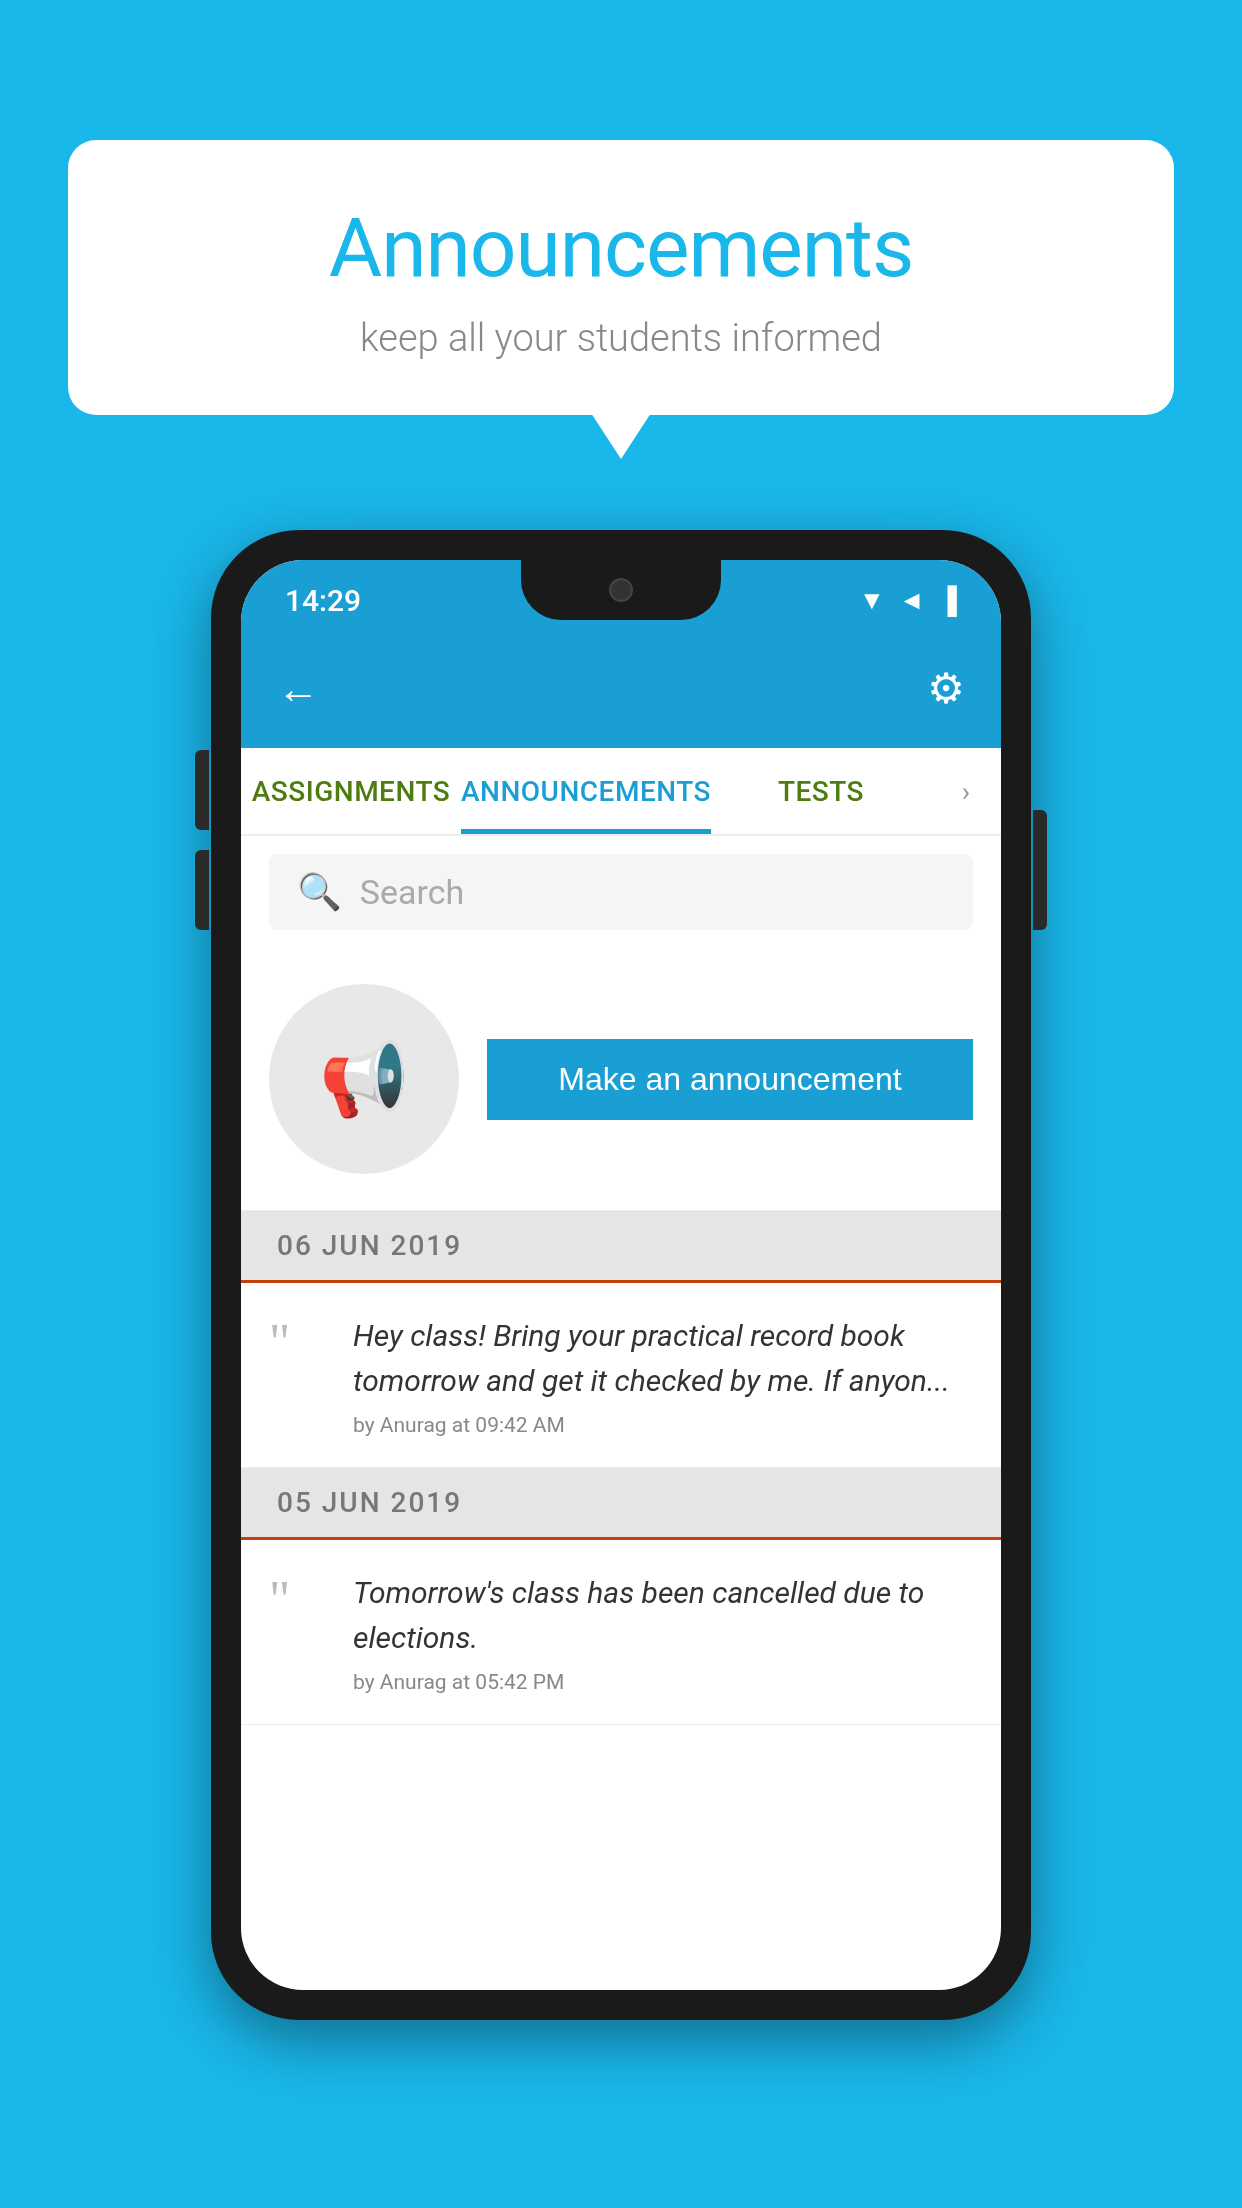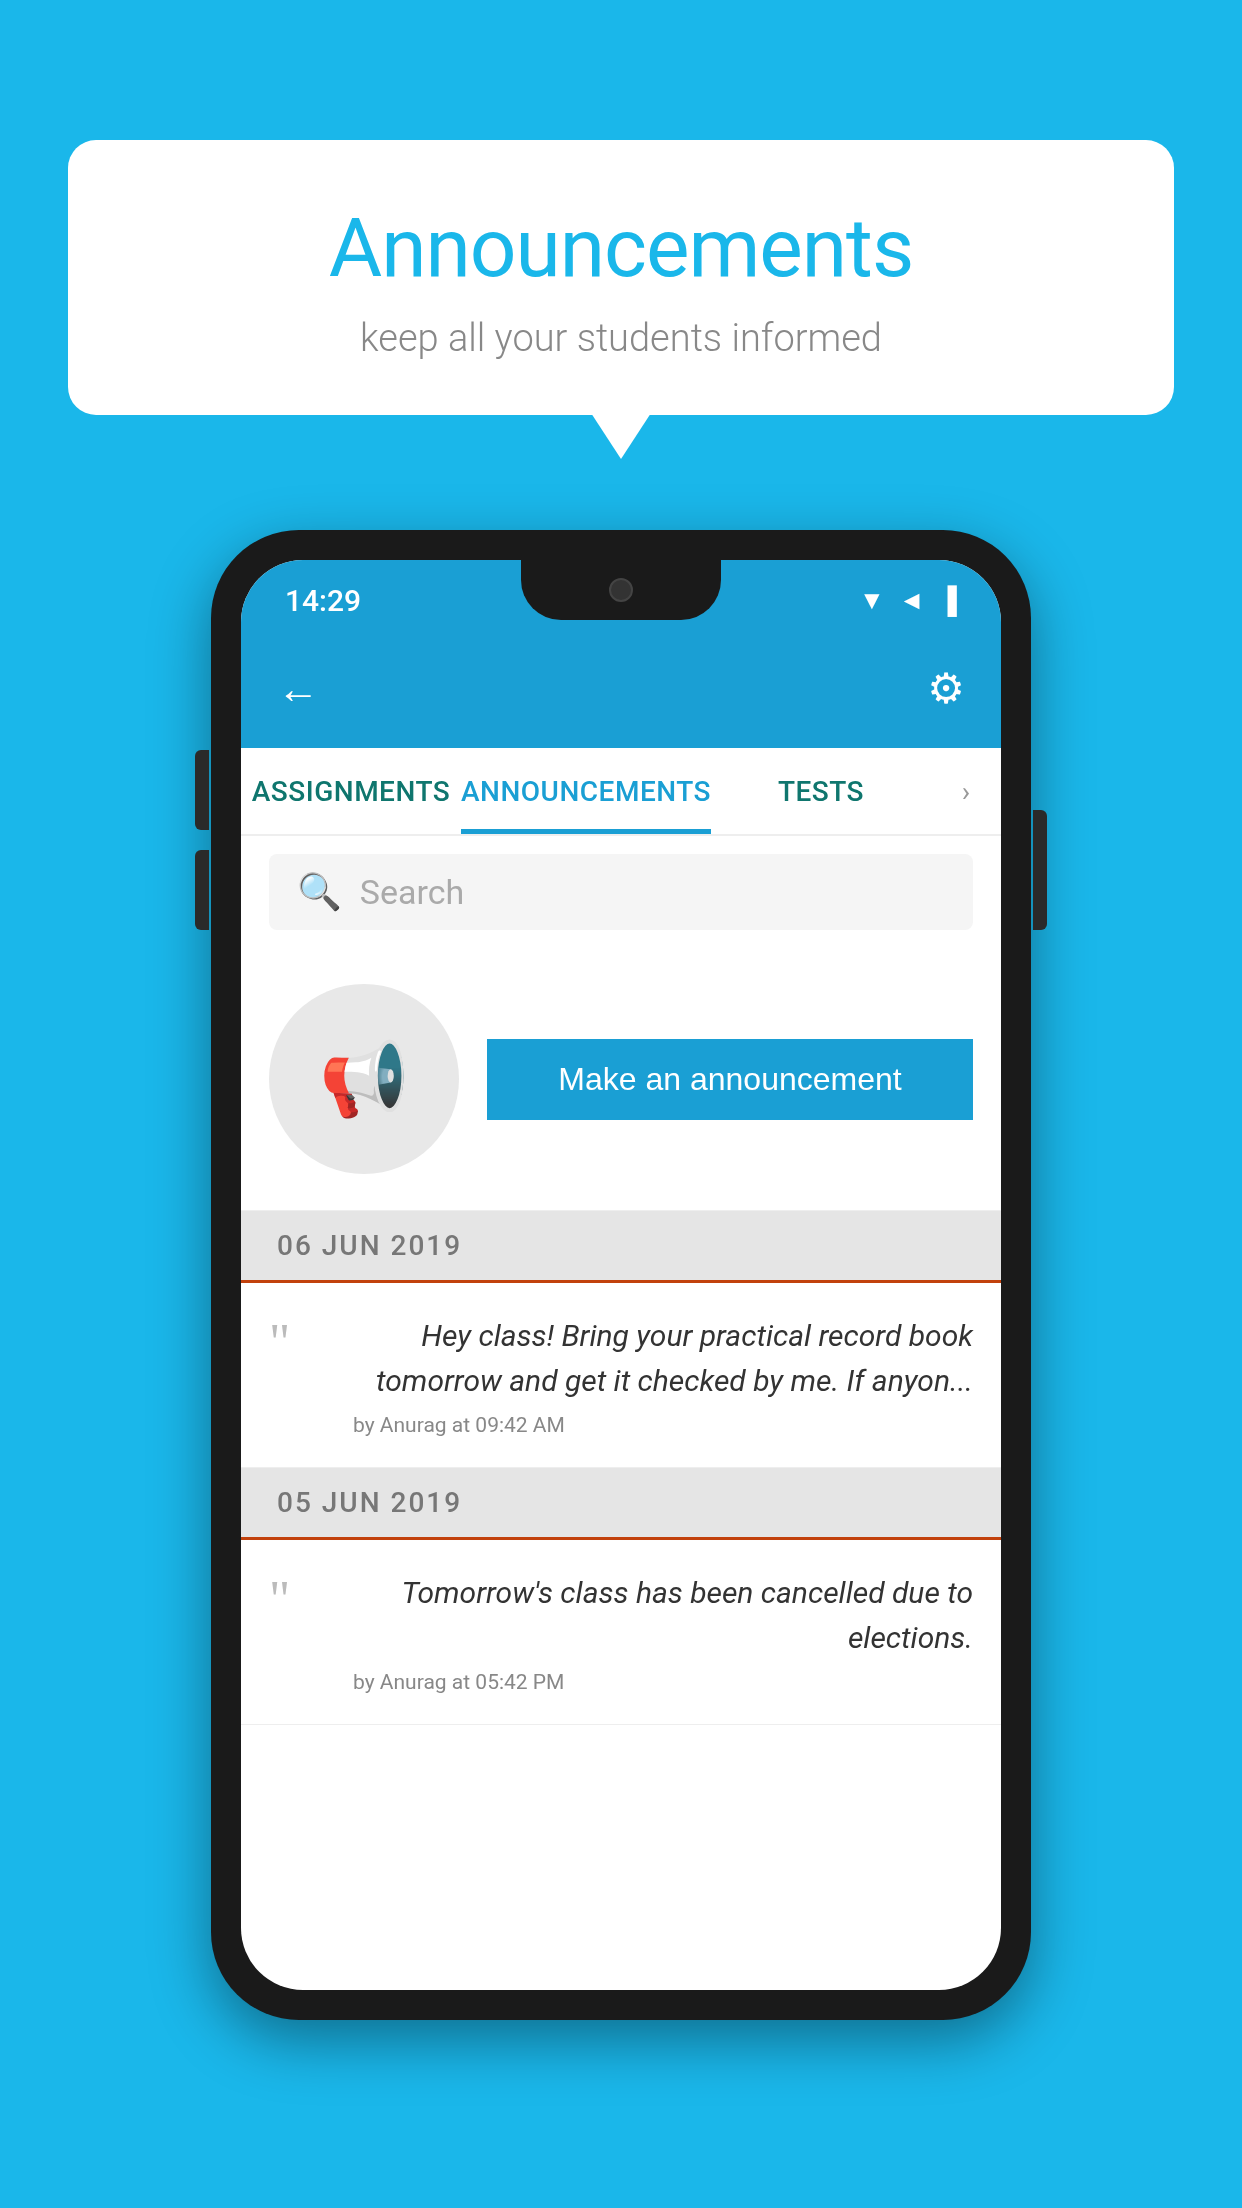--- a/index.html
+++ b/index.html
@@ -177,21 +177,21 @@
       height: 88px;
     }
 
     .tab {
       flex: 1;
       display: flex;
       align-items: center;
       justify-content: center;
       font-size: 28px;
       font-weight: 500;
-      color: #0f766e;
+      color: #4d7c0f;
       cursor: pointer;
       position: relative;
       letter-spacing: 0.5px;
     }
 
     .tab.active {
       color: #1a9fd4;
     }
 
     .tab.active::after {
@@ -321,21 +321,20 @@
     .announcement-content {
       flex: 1;
     }
 
     .announcement-text {
       font-size: 30px;
       color: #333;
       font-style: italic;
       line-height: 1.5;
       margin-bottom: 10px;
-      text-align: right;
     }
 
     .announcement-meta {
       font-size: 21px;
       color: #888;
     }
 
     
     .phone-side-left {
       position: absolute;

